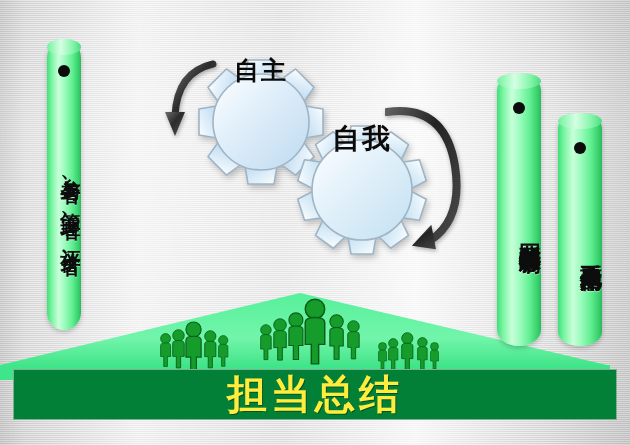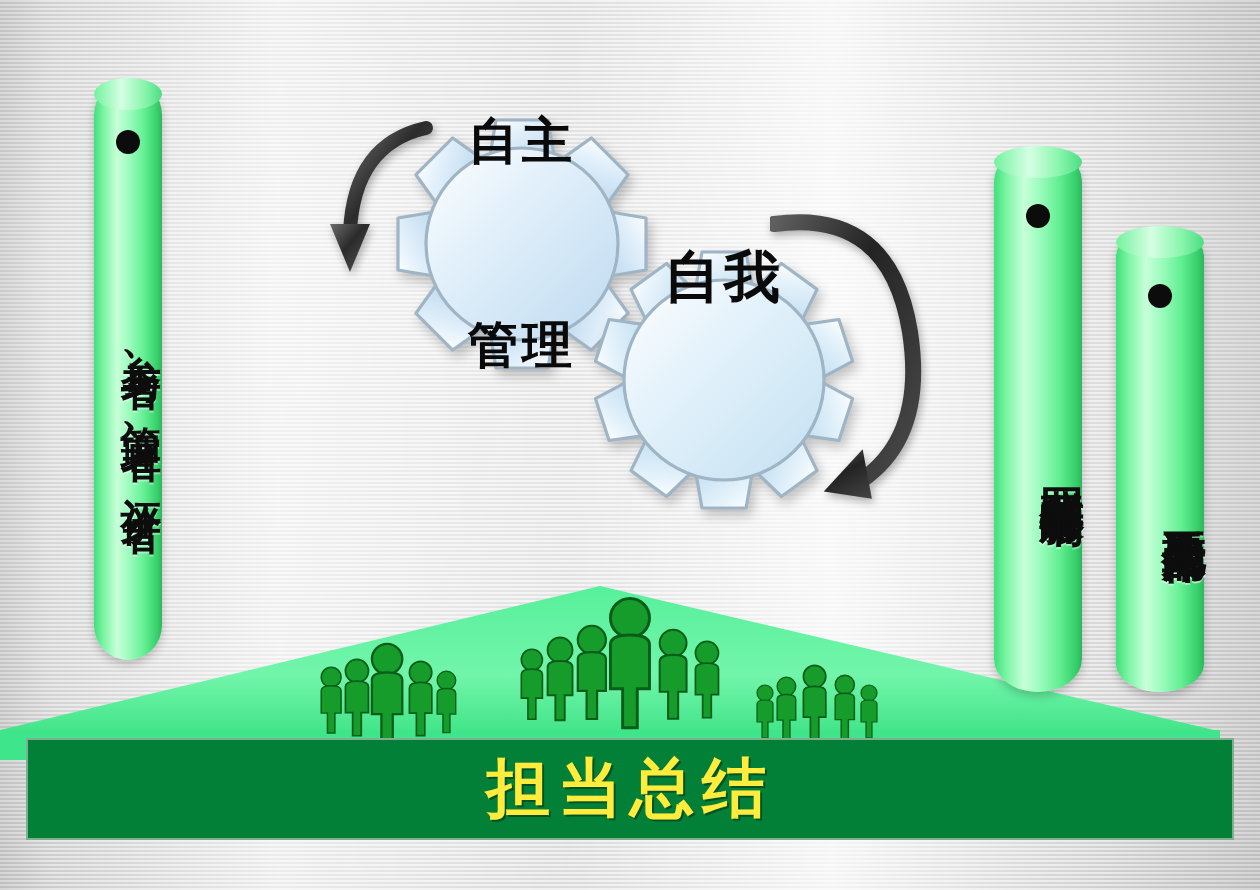--- a/index.html
+++ b/index.html
@@ -37,21 +37,21 @@
   .banner{
     position:absolute;
     left:13px;top:369px;width:604px;height:51px;
     background:#038037;
     border:1px solid #7fae90;
     box-sizing:border-box;
     display:flex;align-items:center;justify-content:center;
   }
   .banner-text{
     color:#ffec3d;
-    font-size:32px;
+    font-size:40px;
     font-weight:bold;
     letter-spacing:4px;
     text-shadow:1px 1px 0 rgba(0,0,0,.35);
     font-family:"DejaVu Sans","Liberation Sans",sans-serif;
   }
 
   
   .pillar{position:absolute;}
   .pillar .body{
     position:absolute;left:0;top:0;width:100%;height:100%;
@@ -105,21 +105,21 @@
 
   #pillar-3{left:558px;top:114px;width:44px;height:232px;}
   #pillar-3 .label{font-size:22px;letter-spacing:1px;padding-top:30px;}
   #pillar-3 .bullet{width:12px;height:12px;left:16px;top:28px;}
 
   
   .gear{position:absolute;}
   .gear svg{display:block;filter:drop-shadow(2px 3px 3px rgba(0,0,0,.22));}
   .gear .gtext{
     position:absolute;left:0;top:0;width:100%;height:100%;
-    display:flex;flex-direction:column;align-items:center;justify-content:space-between;
+    display:flex;flex-direction:column;align-items:center;justify-content:flex-start;
     color:#0a0a0a;font-weight:bold;line-height:1.12;
     font-family:"DejaVu Sans","Liberation Sans",sans-serif;
     pointer-events:none;
   }
   #gear-1{left:196px;top:57px;width:130px;height:130px;}
   #gear-1 .gtext{font-size:25px;letter-spacing:2px;}
   #gear-2{left:295px;top:123px;width:134px;height:134px;}
   #gear-2 .gtext{font-size:28px;letter-spacing:2px;}
 
   
@@ -310,21 +310,20 @@
           <path d="M -13 -62 L 13 -62 L 16 -44 L -16 -44 Z" transform="rotate(180)"></path>
           <path d="M -13 -62 L 13 -62 L 16 -44 L -16 -44 Z" transform="rotate(225)"></path>
           <path d="M -13 -62 L 13 -62 L 16 -44 L -16 -44 Z" transform="rotate(270)"></path>
           <path d="M -13 -62 L 13 -62 L 16 -44 L -16 -44 Z" transform="rotate(315)"></path>
           <circle cx="0" cy="0" r="48"></circle>
         </g>
       </g>
     </svg>
     <div class="gtext">
       <span>自主</span>
-      <span>管理</span>
     </div>
   </div>
 
   <div class="gear" id="gear-2">
     <svg width="134" height="134" viewBox="0 0 134 134" xmlns="http://www.w3.org/2000/svg">
       <defs>
         <linearGradient id="ggrad2" x1="0" y1="0" x2="1" y2="1">
           <stop offset="0%" stop-color="#ffffff"></stop>
           <stop offset="35%" stop-color="#e6f3fb"></stop>
           <stop offset="100%" stop-color="#c3e0f2"></stop>

